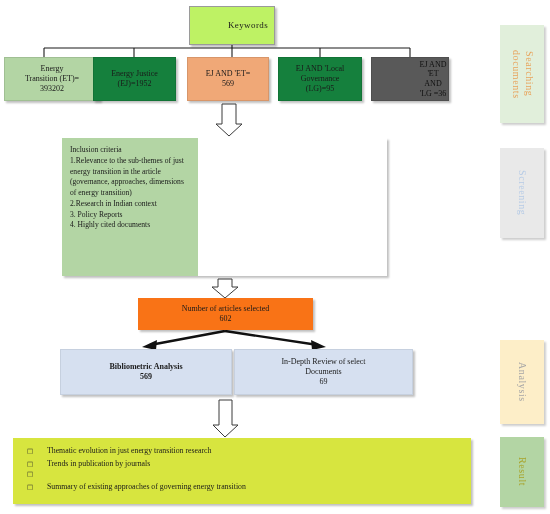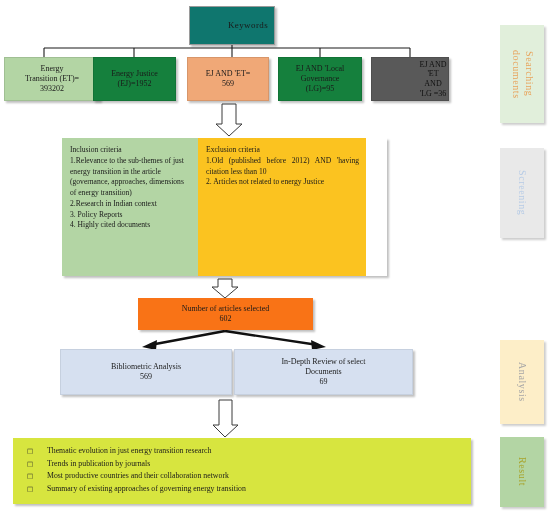--- a/index.html
+++ b/index.html
@@ -28,21 +28,21 @@
     text-align: center;
     line-height: 1.22;
     color: #1a1a1a;
     box-shadow: 1.5px 1.5px 2px rgba(0,0,0,0.25);
     white-space: pre-line;
   }
   
   #keywords {
     left: 189px; top: 6px;
     width: 86px; height: 39px;
-    background: #0f766e;
+    background: #bef264;
     border: 1px solid #9a9a9a;
     font-size: 9px;
     letter-spacing: 0.4px;
     padding-left: 32px;
   }
   
   .query {
     top: 57px;
     height: 44px;
     font-size: 8px;
@@ -81,21 +81,21 @@
     font-size: 8px;
   }
   
   .analysis {
     top: 349px;
     height: 46px;
     background: #d6e0f0;
     font-size: 8px;
     border: 1px solid rgba(0,0,0,0.07);
   }
-  #an-biblio { left: 60px;  width: 172px; }
+  #an-biblio { left: 60px;  width: 172px; font-weight: bold; }
   #an-depth  { left: 234px; width: 179px; }
 
   
   #results {
     position: absolute;
     left: 13px; top: 438px;
     width: 458px; height: 66px;
     background: #d7e53f;
     box-shadow: 1.5px 1.5px 2px rgba(0,0,0,0.25);
     padding: 7px 0 0 0;
@@ -196,23 +196,20 @@
 
   <div class="node query" id="q-all">EJ AND 'ET
 AND 'LG =36</div>
 
   <div id="criteria">
     <div class="crit-pane" id="crit-incl">Inclusion criteria
 1.Relevance to the sub-themes of just energy transition in the article (governance, approaches, dimensions of energy transition)
 2.Research in Indian context
 3. Policy Reports
 4. Highly cited documents</div>
-    <div class="crit-pane" id="crit-excl">Exclusion criteria
-1.Old (published before 2012) AND 'having citation less than 10
-2. Articles not related to energy Justice</div>
   </div>
 
   <div class="node" id="selected">Number of articles selected
 602</div>
 
   <div class="node analysis" id="an-biblio">Bibliometric Analysis
 569</div>
 
   <div class="node analysis" id="an-depth">In-Depth Review of select
 Documents
@@ -222,21 +219,20 @@
     <div class="result-row">
       <span class="bullet">□</span>
       <span class="result-text">Thematic evolution in just energy transition research</span>
     </div>
     <div class="result-row">
       <span class="bullet">□</span>
       <span class="result-text">Trends in publication by journals</span>
     </div>
     <div class="result-row">
       <span class="bullet">□</span>
-      <span class="result-text">Most productive countries and their collaboration network</span>
     </div>
     <div class="result-row">
       <span class="bullet">□</span>
       <span class="result-text">Summary of existing approaches of governing energy transition</span>
     </div>
   </div>
 
   <div class="stage" id="stage-search">Searching
 documents</div>
 

